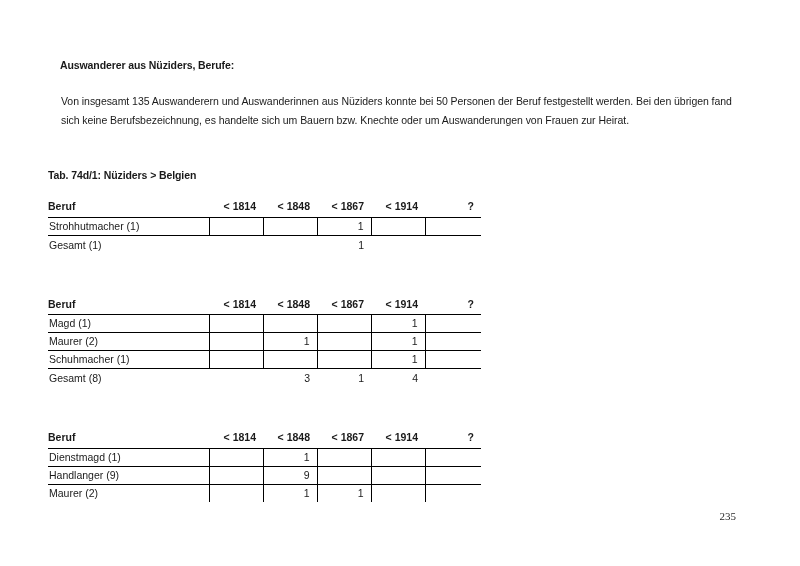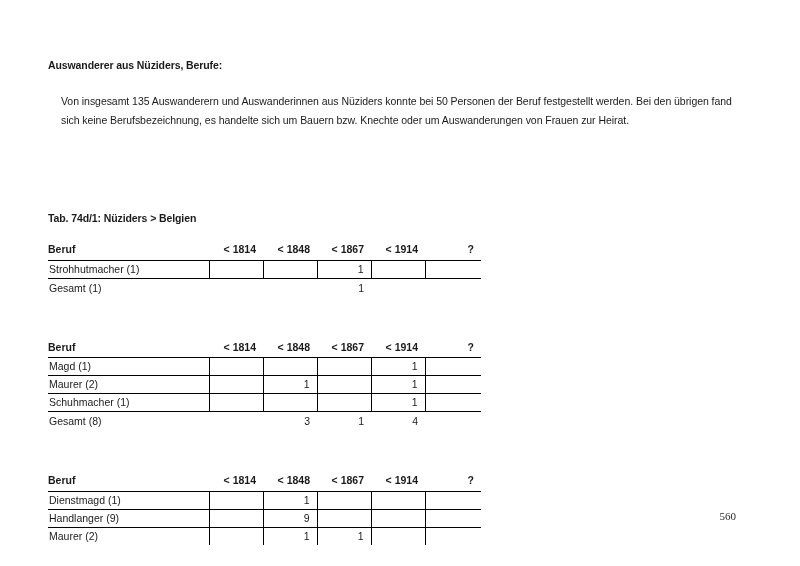--- a/index.html
+++ b/index.html
@@ -21,38 +21,37 @@
     position: absolute;
     left: 48px;
     top: 58px;
     width: 688px;
   }
 
   .doc-title {
     font-size: 10.5px;
     font-weight: bold;
     letter-spacing: -0.1px;
-    margin: 0 0 20px 0;
+    margin: 0 0 20px 12px;
     line-height: 14px;
   }
 
   .intro {
     font-size: 10.5px;
     line-height: 18.5px;
     margin: 13px;
     letter-spacing: -0.05px;
     width: 690px;
   }
 
   .tab-title {
     font-size: 10.5px;
     font-weight: bold;
     letter-spacing: -0.1px;
     line-height: 14px;
-    margin-top: 43px;
   }
 
   table.emig {
     border-collapse: collapse;
     table-layout: fixed;
     width: 433px;
     font-size: 10.5px;
   }
   table.emig col.c-beruf  { width: 161px; }
   table.emig col.c-num    { width: 54px; }
@@ -291,15 +290,15 @@
               <td class="t-num">1</td>
               <td class="t-num"></td>
               <td class="t-num t-last"></td>
             </tr>
           </tbody>
         </table>
       </div>
 
   </div>
 
-  <div class="page-number">560</div>
+  <div class="page-number">235</div>
 
 </div>
 
 </body></html>

